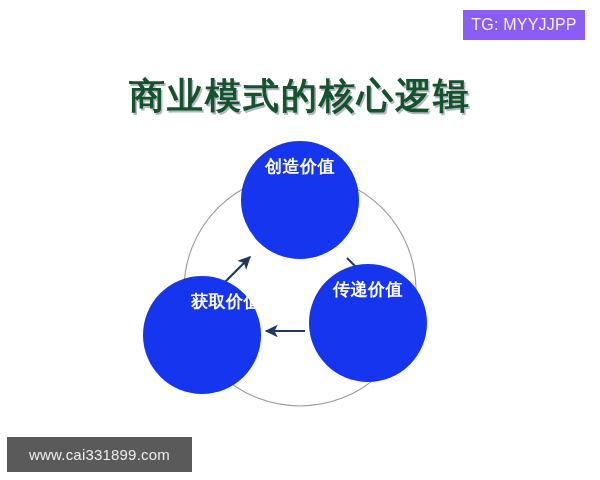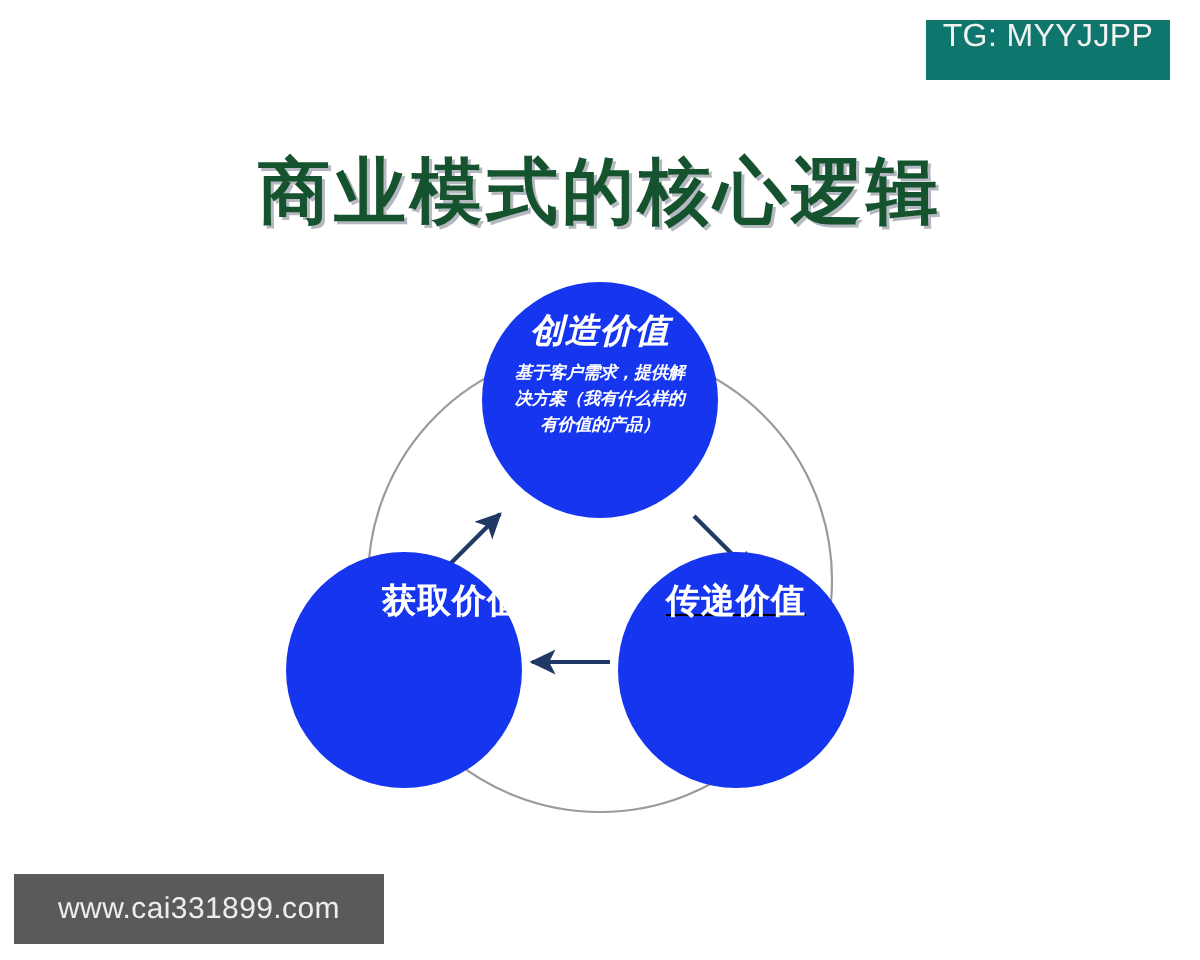--- a/index.html
+++ b/index.html
@@ -18,23 +18,23 @@
     overflow: hidden;
   }
 
   
   #tg-badge {
     position: absolute;
     left: 463px;
     top: 10px;
     width: 122px;
     height: 30px;
-    background: #0f766e;
+    background: #8b5cf6;
     display: flex;
-    align-items: flex-start;
+    align-items: center;
     justify-content: center;
   }
   #tg-badge span {
     color: #f2f2f2;
     font-size: 16px;
     letter-spacing: 0.2px;
     font-family: "Liberation Sans", sans-serif;
     white-space: nowrap;
   }
 
@@ -96,22 +96,22 @@
     color: #ffffff;
     font-size: 8.5px;
     font-weight: bold;
     line-height: 1.55;
     text-align: center;
     width: 92px;
     margin-top: 5px;
     font-family: "DejaVu Sans", "Liberation Sans", sans-serif;
   }
 
-  #node-create { left: 241px; top: 141px; font-style: italic; }
-  #node-deliver { left: 309px; top: 276px; text-decoration: underline; }
+  #node-create { left: 241px; top: 141px; }
+  #node-deliver { left: 309px; top: 264px; }
   #node-capture { left: 143px; top: 276px; align-items: flex-end; }
 
   
   #watermark {
     position: absolute;
     left: 7px;
     top: 437px;
     width: 185px;
     height: 35px;
     background: #5a5a5a;
@@ -151,21 +151,20 @@
 
       <line x1="347" y1="258" x2="377" y2="288" stroke="#1f3864" stroke-width="2.1" marker-end="url(#arrowhead)"></line>
 
       <line x1="305" y1="331" x2="266" y2="331" stroke="#1f3864" stroke-width="2.1" marker-end="url(#arrowhead)"></line>
 
       <line x1="219" y1="288" x2="250" y2="257" stroke="#1f3864" stroke-width="2.1" marker-end="url(#arrowhead)"></line>
     </svg>
 
     <div class="node" id="node-create">
       <div class="node-title">创造价值</div>
-      <div class="node-desc">基于客户需求，提供解决方案（我有什么样的有价值的产品）</div>
     </div>
 
     <div class="node" id="node-deliver">
       <div class="node-title">传递价值</div>
     </div>
 
     <div class="node" id="node-capture">
       <div class="node-title">获取价值</div>
     </div>
 

